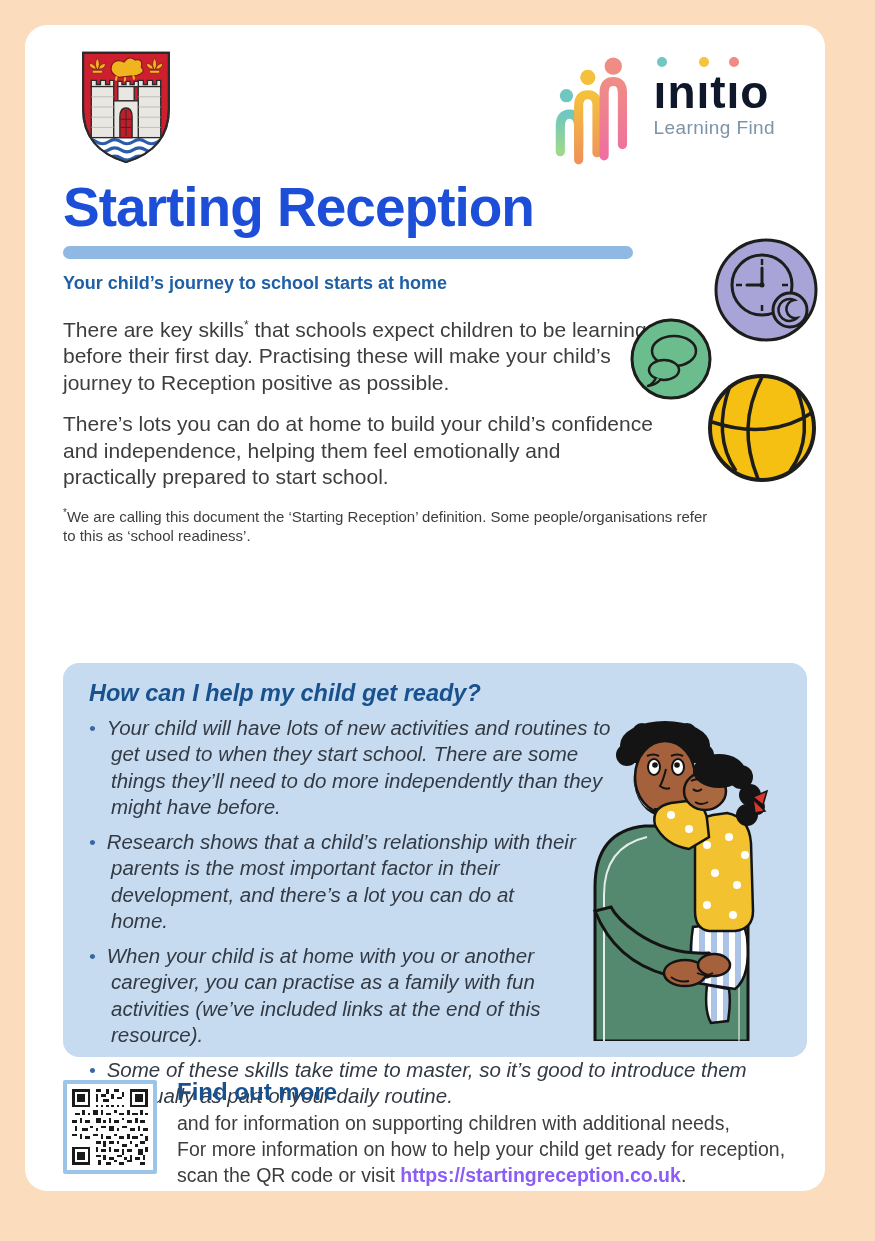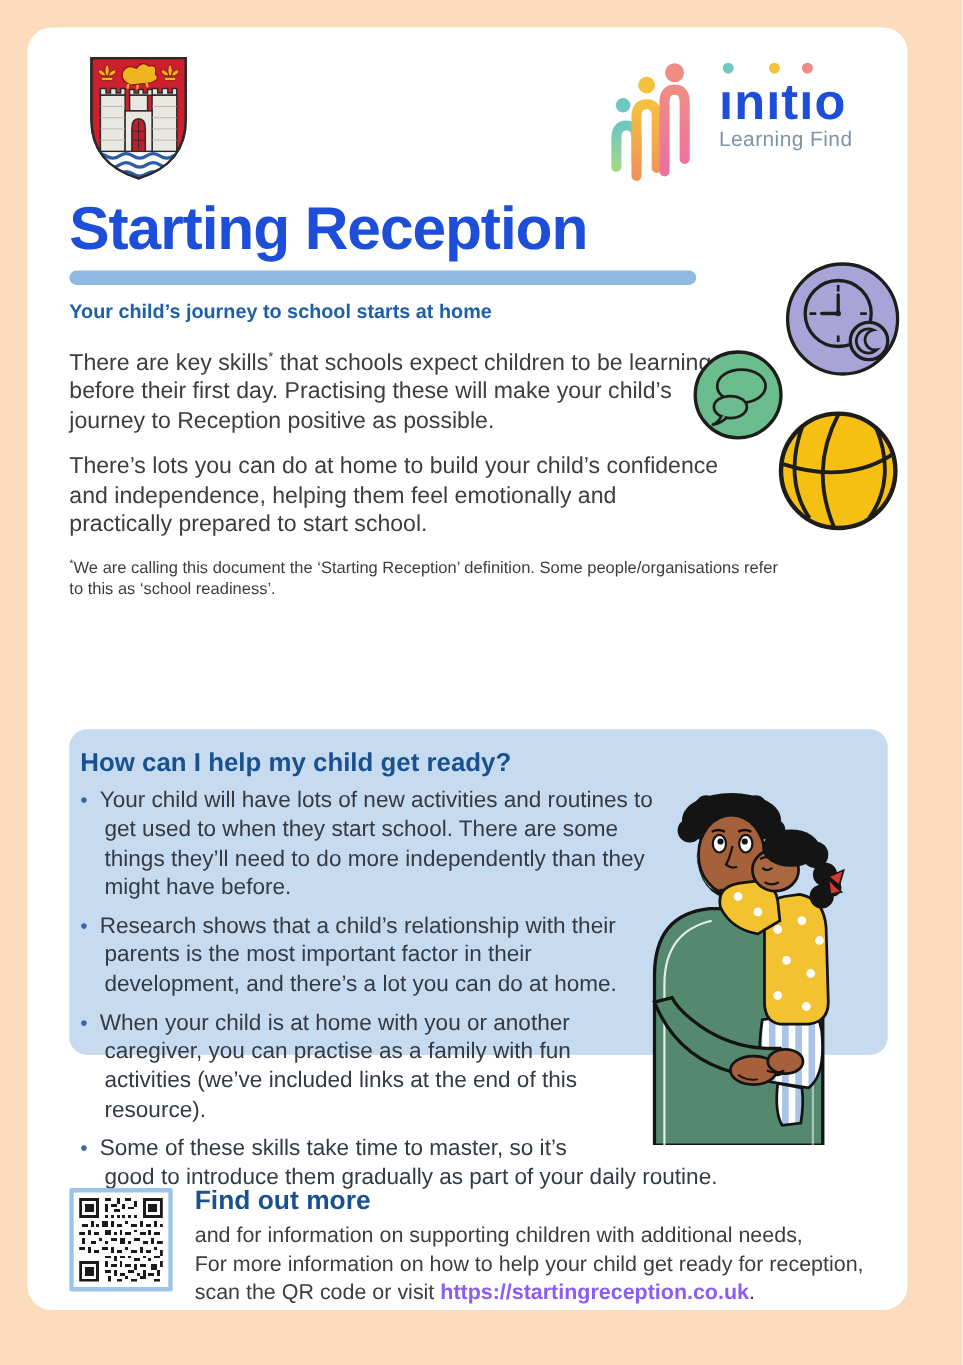--- a/index.html
+++ b/index.html
@@ -5,21 +5,21 @@
   * { margin:0; padding:0; box-sizing:border-box; }
   html,body { width:875px; height:1241px; }
   body { font-family:"Liberation Sans", sans-serif; background:#fbdcbd; position:relative; overflow:hidden; }
   .page { position:absolute; left:25px; top:25px; width:800px; height:1166px; background:#ffffff; border-radius:22px; }
 
   
   .crest { position:absolute; left:53px; top:24px; width:96px; height:118px; }
   .logo { position:absolute; right:50px; top:30px; display:flex; align-items:flex-start; gap:12px; }
   .logo-mark { width:88px; height:112px; }
   .wordmark { position:relative; padding-top:14px; }
-  .word { font-size:46px; font-weight:bold; color:#1d4ed8; letter-spacing:1px; line-height:1; }
+  .word { font-size:46px; font-weight:bold; color:#0f172a; letter-spacing:1px; line-height:1; }
   .tagline { font-size:19px; color:#7d93a8; letter-spacing:0.4px; margin-top:2px; }
   .idot { position:absolute; width:10px; height:10px; border-radius:50%; top:2px; }
   .idot.t { left:3px;  background:#72c8c1; }
   .idot.y { left:45px; background:#f5c33c; }
   .idot.c { left:75px; background:#ef8b82; }
 
   
   .title { position:absolute; left:38px; top:150px; font-size:55px; font-weight:bold; letter-spacing:-1px; color:#1d4ed8; }
   .swoosh { position:absolute; left:38px; top:221px; width:570px; height:13px; background:#8fb9e2; border-radius:8px; }
   .subtitle { position:absolute; left:38px; top:248px; font-size:18px; font-weight:bold; color:#1f5fa6; }
@@ -32,21 +32,21 @@
   .footnote { width:652px; font-size:15px; line-height:1.3; margin-top:4px; color:#3d3d3d; }
   .footnote sup { font-size:10px; }
 
   
   .circ { position:absolute; }
   .circ.clock { left:688px; top:212px; width:106px; height:106px; }
   .circ.speech { left:604px; top:292px; width:84px; height:84px; }
   .circ.ball { left:681px; top:347px; width:112px; height:112px; }
 
   
-  .help-box { position:absolute; left:38px; top:638px; width:744px; height:296px; background:#c6dbf0; border-radius:16px; padding:17px 22px 14px 10px; }
+  .help-box { position:absolute; left:38px; top:638px; width:744px; height:394px; background:#c6dbf0; border-radius:16px; padding:17px 22px 14px 26px;font-style:italic; }
   .help-box h2 { font-size:23.5px; font-weight:bold; color:#19518e; margin-bottom:8px; }
   .illo-float { float:right; width:218px; height:326px; margin-left:4px;
                 shape-outside: polygon(32% 0%, 100% 0%, 100% 100%, 0% 100%, 0% 56%, 16% 32%); }
   .help-box ul { list-style:none; color:#333a44; }
   .help-box li { font-size:20.5px; line-height:1.28; margin-bottom:9px; padding-left:22px; text-indent:-22px; }
   .help-box li .bdot { color:#3a67a5; margin-right:11px; font-size:19px; }
 
   
   .fom { position:absolute; left:38px; top:1055px; width:744px; display:flex; gap:20px; }
   .qr-frame { width:94px; height:94px; border:4px solid #9cc4e8; background:#ffffff; padding:5px; border-radius:2px; flex:none; }

